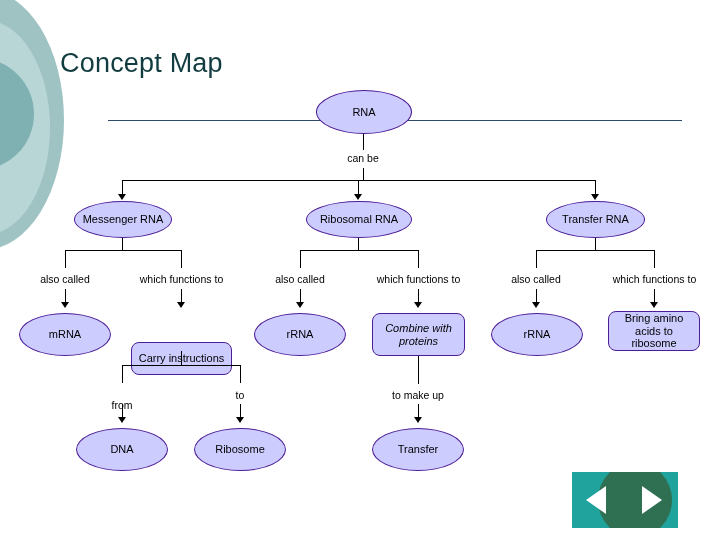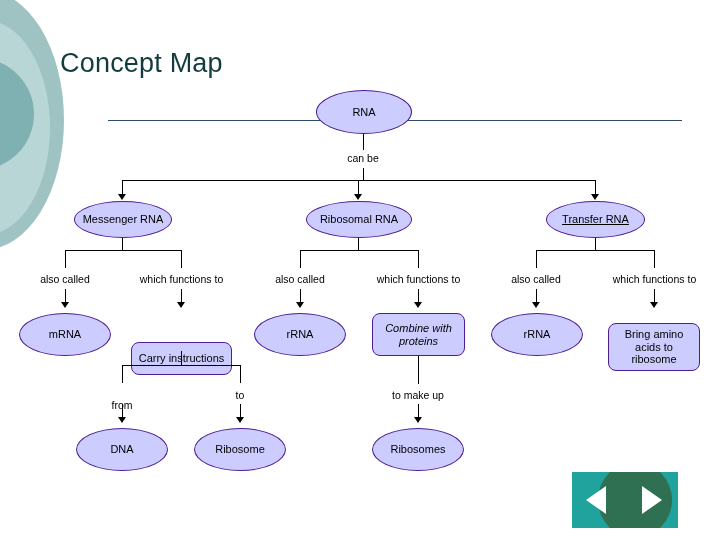--- a/index.html
+++ b/index.html
@@ -168,21 +168,21 @@
 <div class="ln lnh" style="left:122px; top:180px; width:473px;"></div>
 <div class="ln lnv" style="left:122px; top:180px; height:15px;"></div>
 <div class="ln lnv" style="left:358px; top:180px; height:15px;"></div>
 <div class="ln lnv" style="left:595px; top:180px; height:15px;"></div>
 <div class="arrow" style="left:118px; top:194px;"></div>
 <div class="arrow" style="left:354px; top:194px;"></div>
 <div class="arrow" style="left:591px; top:194px;"></div>
 
 <div class="node ellipse" style="left:74px; top:201px; width:98px; height:37px;">Messenger RNA</div>
 <div class="node ellipse" style="left:306px; top:201px; width:106px; height:37px;">Ribosomal RNA</div>
-<div class="node ellipse" style="left:546px; top:201px; width:99px; height:37px;text-decoration:underline;">Transfer RNA</div>
+<div class="node ellipse" style="left:546px; top:201px; width:99px; height:37px;">Transfer RNA</div>
 
 <div class="ln lnv" style="left:122px; top:238px; height:12px;"></div>
 <div class="ln lnh" style="left:65px; top:250px; width:116px;"></div>
 <div class="ln lnv" style="left:65px; top:250px; height:18px;"></div>
 <div class="ln lnv" style="left:181px; top:250px; height:18px;"></div>
 <div class="label" style="left:25px; top:273px; width:80px;">also called</div>
 <div class="label" style="left:129px; top:273px; width:105px;">which functions to</div>
 <div class="ln lnv" style="left:65px; top:289px; height:14px;"></div>
 <div class="ln lnv" style="left:181px; top:289px; height:14px;"></div>
 <div class="arrow" style="left:61px; top:302px;"></div>
@@ -208,39 +208,39 @@
 <div class="ln lnv" style="left:536px; top:289px; height:14px;"></div>
 <div class="ln lnv" style="left:654px; top:289px; height:14px;"></div>
 <div class="arrow" style="left:532px; top:302px;"></div>
 <div class="arrow" style="left:650px; top:302px;"></div>
 
 <div class="node ellipse" style="left:19px; top:313px; width:92px; height:43px;">mRNA</div>
 <div class="node rounded" style="left:131px; top:318px; width:101px; height:33px;margin-top:24px;">Carry instructions</div>
 <div class="node ellipse" style="left:254px; top:313px; width:92px; height:43px;">rRNA</div>
 <div class="node rounded" style="left:372px; top:313px; width:93px; height:43px;font-style:italic;">Combine with proteins</div>
 <div class="node ellipse" style="left:491px; top:313px; width:92px; height:43px;">rRNA</div>
-<div class="node rounded" style="left:608px; top:311px; width:92px; height:48px;margin-top:12px;">Bring amino acids to ribosome</div>
+<div class="node rounded" style="left:608px; top:311px; width:92px; height:40px;">Bring amino acids to ribosome</div>
 
 <div class="ln lnv" style="left:181px; top:351px; height:14px;"></div>
 <div class="ln lnh" style="left:122px; top:365px; width:118px;"></div>
 <div class="ln lnv" style="left:122px; top:365px; height:18px;"></div>
 <div class="ln lnv" style="left:240px; top:365px; height:18px;"></div>
 <div class="label" style="left:82px; top:389px; width:80px;margin-top:10px;">from</div>
 <div class="label" style="left:200px; top:389px; width:80px;">to</div>
 <div class="ln lnv" style="left:122px; top:404px; height:14px;"></div>
 <div class="ln lnv" style="left:240px; top:404px; height:14px;"></div>
 <div class="arrow" style="left:118px; top:417px;"></div>
 <div class="arrow" style="left:236px; top:417px;"></div>
 
 <div class="ln lnv" style="left:418px; top:356px; height:28px;"></div>
 <div class="label" style="left:378px; top:389px; width:80px;">to make up</div>
 <div class="ln lnv" style="left:418px; top:404px; height:14px;"></div>
 <div class="arrow" style="left:414px; top:417px;"></div>
 
 <div class="node ellipse" style="left:76px; top:428px; width:92px; height:43px;">DNA</div>
 <div class="node ellipse" style="left:194px; top:428px; width:92px; height:43px;">Ribosome</div>
-<div class="node ellipse" style="left:372px; top:428px; width:92px; height:43px;">Ribosomes</div>
+<div class="node ellipse" style="left:372px; top:428px; width:92px; height:43px;">Transfer</div>
 
 <div class="navbox">
   <div class="navcircle"></div>
   <div class="tri-left"></div>
   <div class="tri-right"></div>
 </div>
 
 </body></html>

